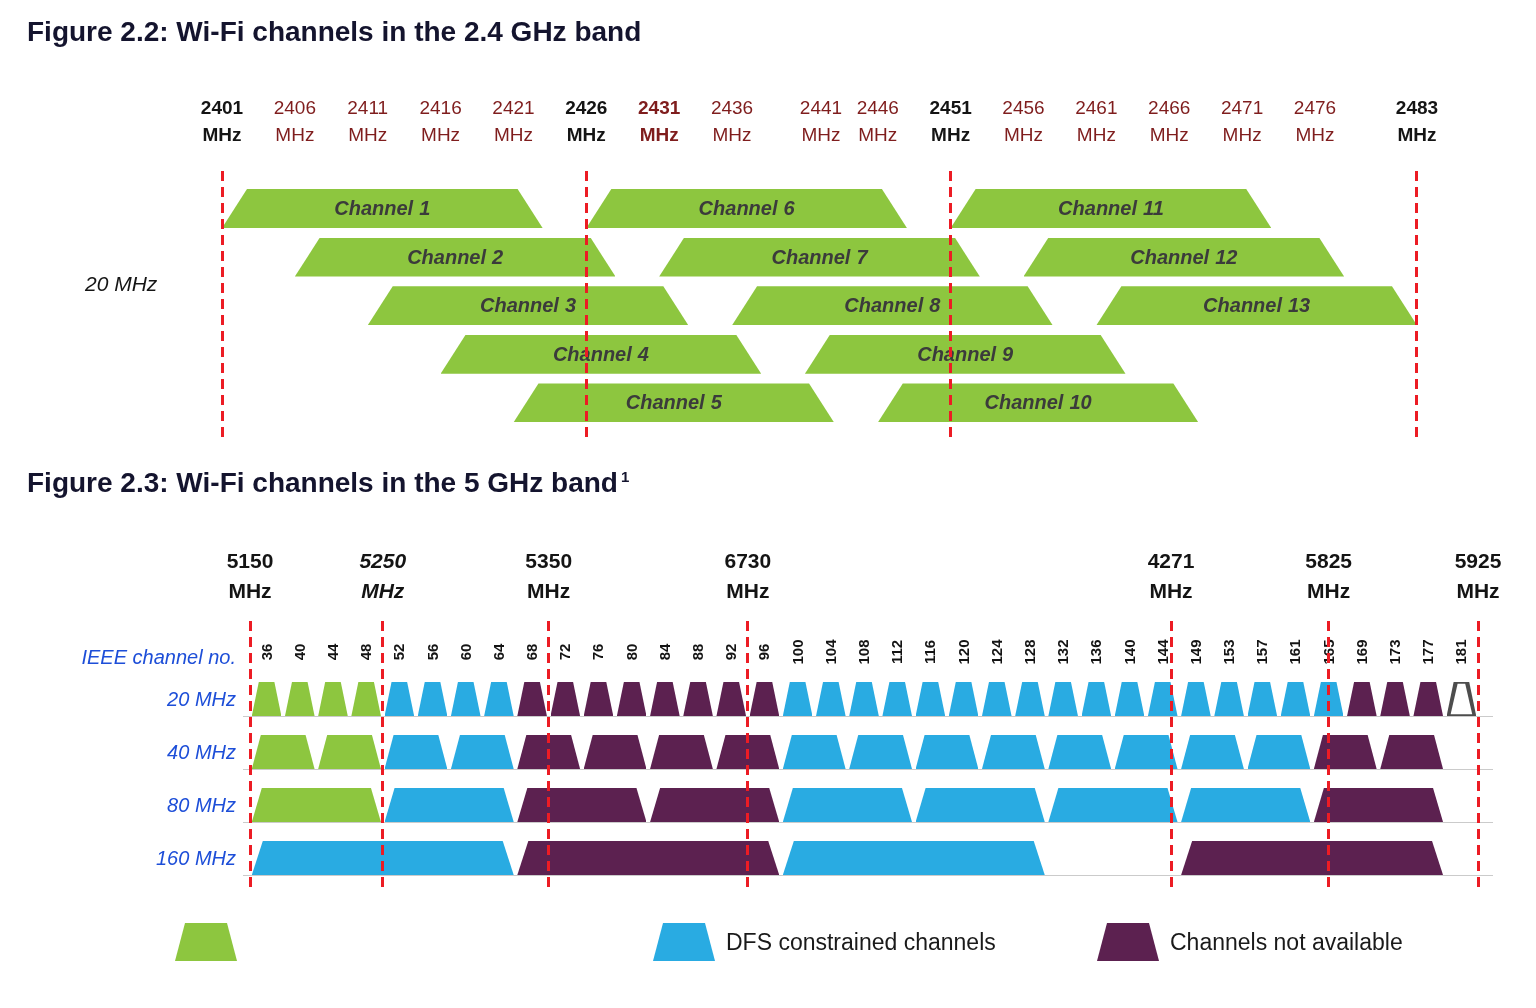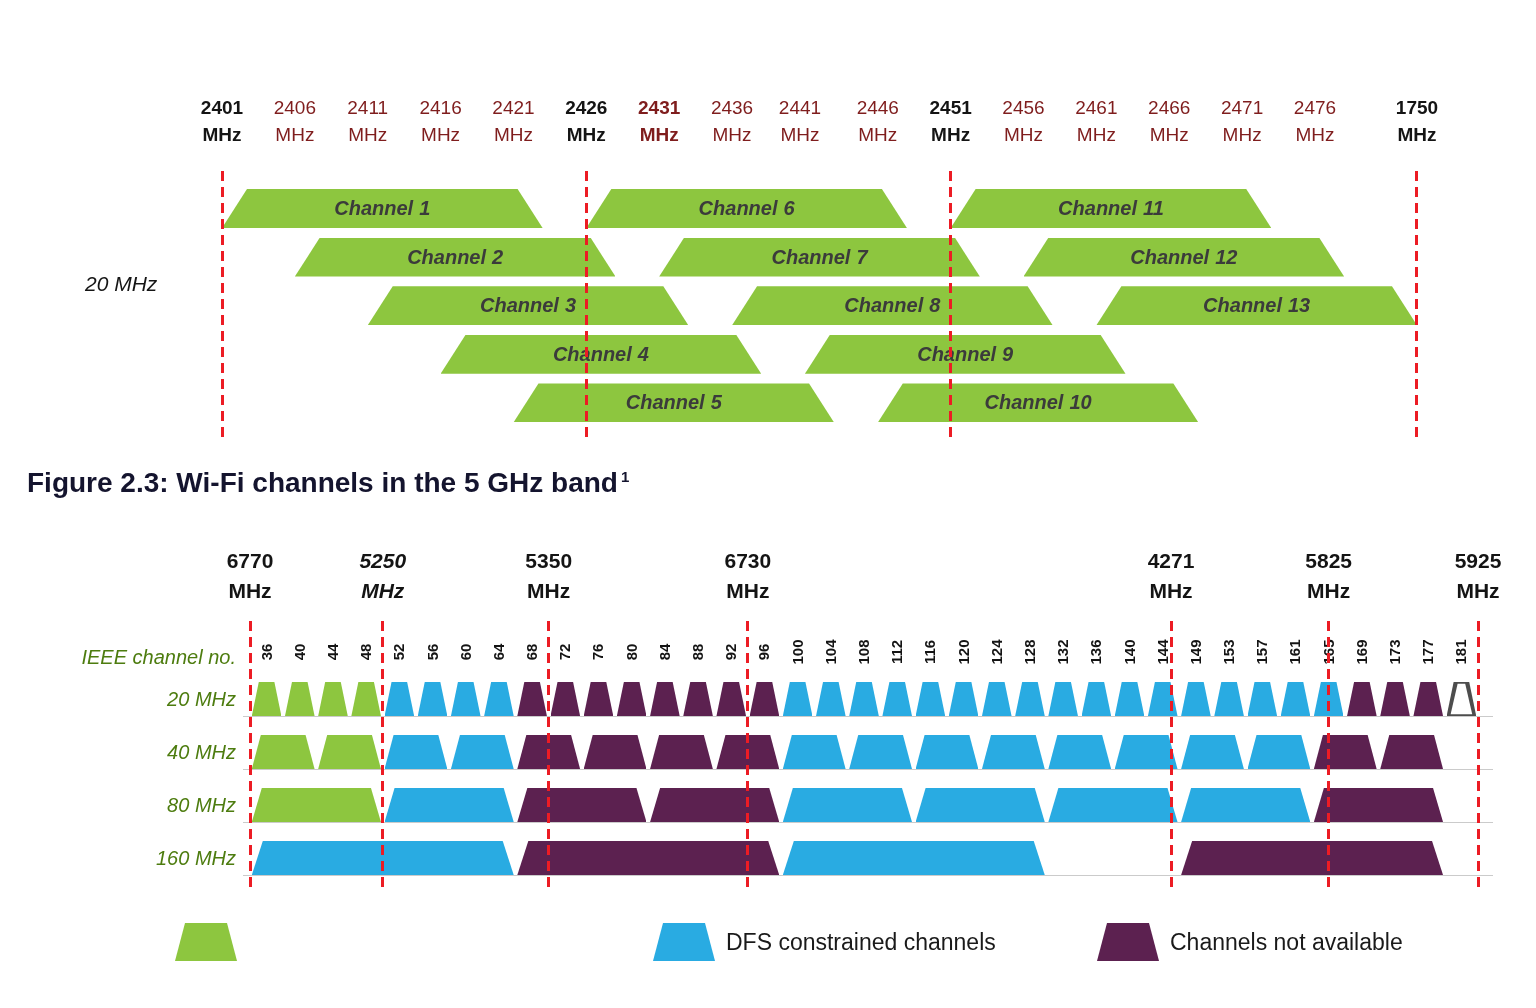--- a/index.html
+++ b/index.html
@@ -12,29 +12,30 @@
   .trap { position:absolute; }
   .trap-inner { position:absolute; }
   .chflex { display:flex; align-items:center; justify-content:center; font-style:italic; font-size:20px; color:#3b3b3b; }
   .ch-word { font-weight:600; }
   .ch-numb { font-weight:800; margin-left:6px; }
   .freq24 { position:absolute; text-align:center; font-size:19px; line-height:27px; color:#7f1d1d; }
   .freq24.bold { font-weight:700; color:#141414; }
   .freq5 { position:absolute; text-align:center; font-size:21px; line-height:30px; font-weight:700; color:#141414; }
   .redline { position:absolute; width:3px; background:repeating-linear-gradient(to bottom,#ec1c24 0 10px, transparent 10px 16px); }
   .grayline { position:absolute; height:1px; background:#cbcbcb; }
-  .rowlabel { position:absolute; font-style:italic; font-size:20px; color:#4d7c0f; text-align:right; white-space:nowrap; }
+  .rowlabel { position:absolute; font-style:italic; font-size:20px; color:#1d4ed8; text-align:right; white-space:nowrap; }
   .rowlabel-left { position:absolute; font-style:italic; font-size:21px; color:#151515; white-space:nowrap; }
   .chnum { position:absolute; transform:rotate(-90deg); font-weight:700; font-size:15px; line-height:16px; text-align:center; color:#141414; }
   .legend-label { position:absolute; font-size:23px; color:#1a1a1a; line-height:38px; white-space:nowrap; }
 </style>
 </head>
 <body>
 
 <div class="page" id="page">
+  <h1 class="fig-title" id="title24" style="left:27px;top:16px;">Figure 2.2: Wi-Fi channels in the 2.4 GHz band</h1>
 
   <div class="chart" id="fig24-chart">
       <div class="freq24 bold" style="left: 167px; top: 94px; width: 110px;">
         <div>2401</div>
         <div>MHz</div>
       </div>
       <div class="freq24" style="left: 239.865px; top: 94px; width: 110px;">
         <div>2406</div>
         <div>MHz</div>
       </div>
@@ -55,21 +56,21 @@
         <div>MHz</div>
       </div>
       <div class="freq24" style="left: 604.19px; top: 94px; width: 110px; font-weight: bold;">
         <div>2431</div>
         <div>MHz</div>
       </div>
       <div class="freq24" style="left: 677.055px; top: 94px; width: 110px;">
         <div>2436</div>
         <div>MHz</div>
       </div>
-      <div class="freq24" style="left: 745px; top: 94px; width: 110px;">
+      <div class="freq24" style="left: 766px; top: 94px; width: 110px;">
         <div>2441</div>
         <div>MHz</div>
       </div>
       <div class="freq24" style="left: 822.785px; top: 94px; width: 110px;">
         <div>2446</div>
         <div>MHz</div>
       </div>
       <div class="freq24 bold" style="left: 895.65px; top: 94px; width: 110px;">
         <div>2451</div>
         <div>MHz</div>
@@ -88,21 +89,21 @@
       </div>
       <div class="freq24" style="left: 1187.11px; top: 94px; width: 110px;">
         <div>2471</div>
         <div>MHz</div>
       </div>
       <div class="freq24" style="left: 1259.97px; top: 94px; width: 110px;">
         <div>2476</div>
         <div>MHz</div>
       </div>
       <div class="freq24 bold" style="left: 1361.99px; top: 94px; width: 110px;">
-        <div>1750</div>
+        <div>2483</div>
         <div>MHz</div>
       </div>
       <div class="trap chflex" style="left: 222px; top: 189px; width: 320.606px; height: 39px; clip-path: polygon(25px 0px, 295.606px 0px, 320.606px 39px, 0px 39px); background: rgb(141, 198, 63);">
         <span class="ch-word">Channel</span>
         <span class="ch-numb">1</span>
       </div>
       <div class="trap chflex" style="left: 294.865px; top: 237.6px; width: 320.606px; height: 39px; clip-path: polygon(25px 0px, 295.606px 0px, 320.606px 39px, 0px 39px); background: rgb(141, 198, 63);">
         <span class="ch-word">Channel</span>
         <span class="ch-numb">2</span>
       </div>
@@ -158,21 +159,21 @@
     </div>
 
   <h1 class="fig-title" id="title5" style="left:27px;top:467px;"><span>Figure 2.3: Wi-Fi channels in the 5 GHz band</span><sup>1</sup></h1>
 
   <div class="chart" id="fig5-chart">
       <div class="grayline" style="left: 243px; top: 716px; width: 1250px;"></div>
       <div class="grayline" style="left: 243px; top: 769px; width: 1250px;"></div>
       <div class="grayline" style="left: 243px; top: 822px; width: 1250px;"></div>
       <div class="grayline" style="left: 243px; top: 875px; width: 1250px;"></div>
       <div class="freq5" style="left: 190px; top: 546px; width: 120px;">
-        <div>6770</div>
+        <div>5150</div>
         <div>MHz</div>
       </div>
       <div class="freq5" style="left: 322.76px; top: 546px; width: 120px; font-style: italic;">
         <div>5250</div>
         <div>MHz</div>
       </div>
       <div class="freq5" style="left: 488.71px; top: 546px; width: 120px;">
         <div>5350</div>
         <div>MHz</div>
       </div>

